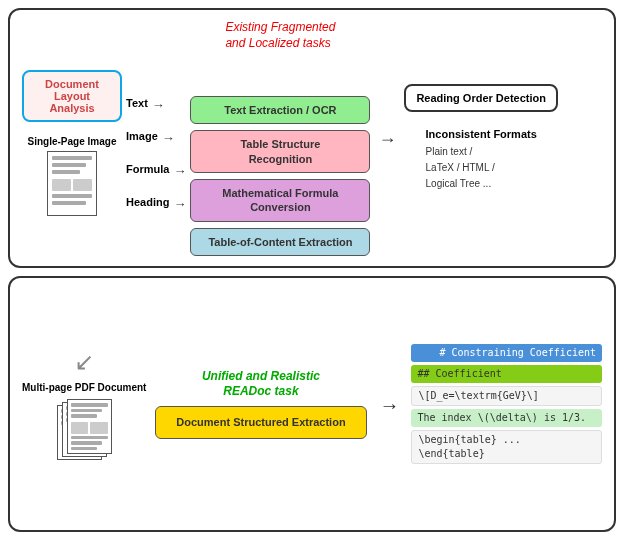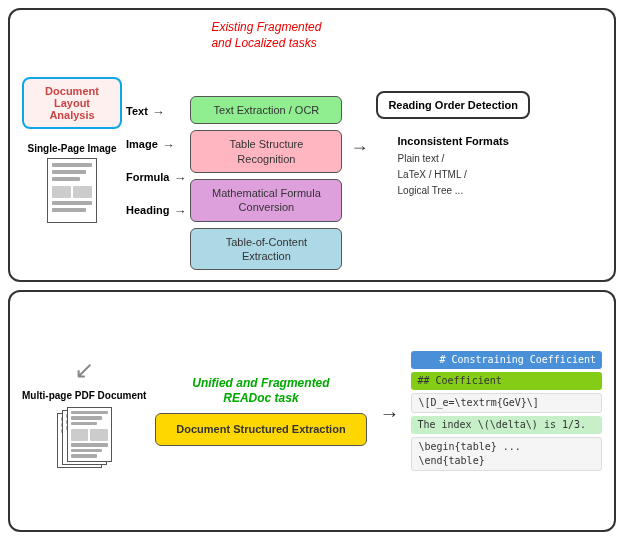--- a/index.html
+++ b/index.html
@@ -134,23 +134,23 @@
       text-align: left;
       margin-bottom: 19px;
       line-height: 1.3;
     }
 
     .task-box {
       border-radius: 6px;
       padding: 6px 16px;
       text-align: center;
       font-size: 11px;
-      font-weight: normal;
-      color: #333;
-      width: 152px;
+      font-weight: bold;
+      color: #333;
+      width: 180px;
       line-height: 1.3;
     }
 
     .task-green {
       background: #90ee90;
       border: 1.5px solid #555;
     }
 
     .task-pink {
       background: #ffb6c1;
@@ -481,21 +481,21 @@
           </div>
           <div class="doc-line full"></div>
           <div class="doc-line medium"></div>
           <div class="doc-line short"></div>
         </div>
       </div>
     </div>
 
     <div class="bottom-center">
       <div class="unified-label">
-        <span>Unified and Fragmented</span><br>
+        <span>Unified and Realistic</span><br>
         <span>READoc task</span>
       </div>
       <div class="structured-box">
         <span>Document Structured Extraction</span>
       </div>
     </div>
 
     <span class="long-arrow" style="font-size:20px;">→</span>
 
     <div class="bottom-right">

